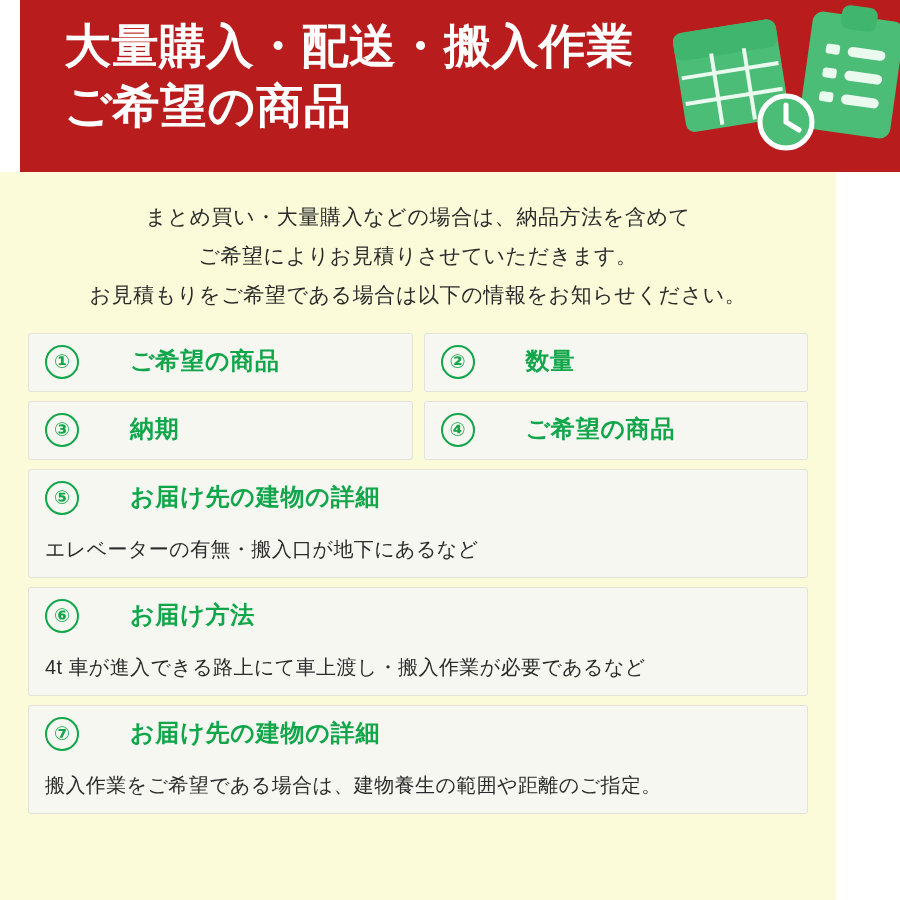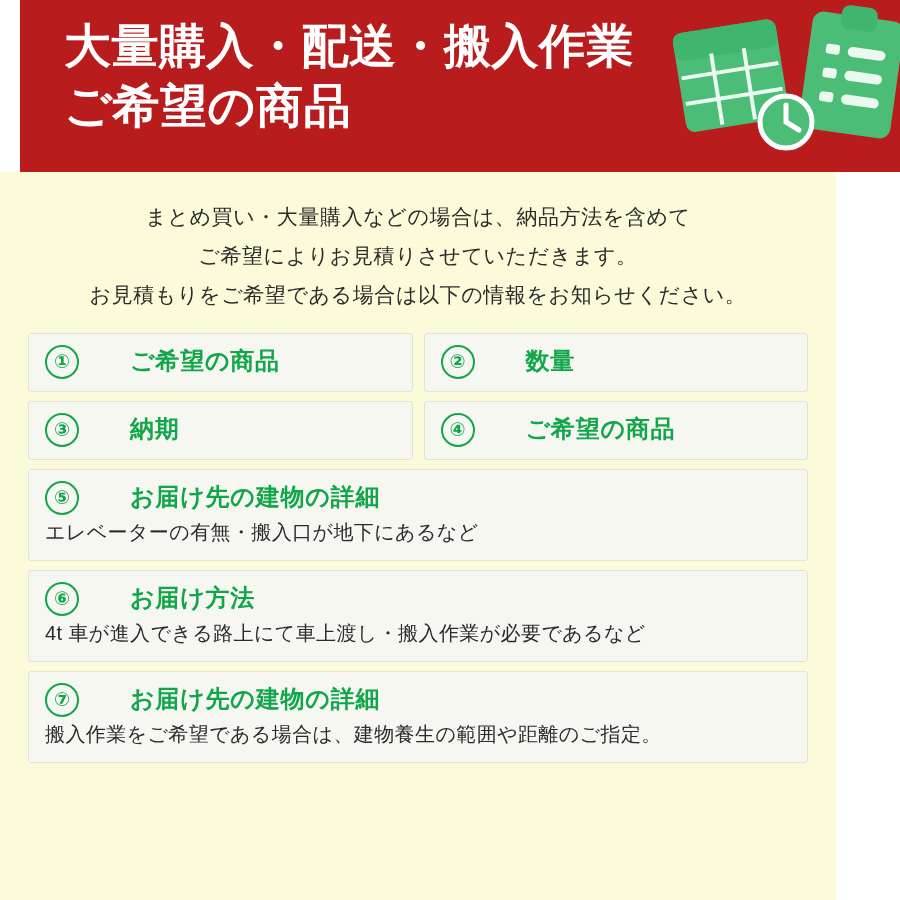--- a/index.html
+++ b/index.html
@@ -112,21 +112,21 @@
     font-size: 24px;
     font-weight: bold;
     letter-spacing: 0.8px;
     line-height: 1.2;
     margin-left: 39px;
   }
   .desc {
     color: #2b2b2b;
     font-size: 20px;
     letter-spacing: 0.4px;
-    margin-top: 4px;
+    margin-top: 21px;
     line-height: 1.35;
     white-space: nowrap;
   }
   .card.tall { padding-bottom: 14px; }
 </style>
 </head>
 <body>
 
 <div class="page">
 

